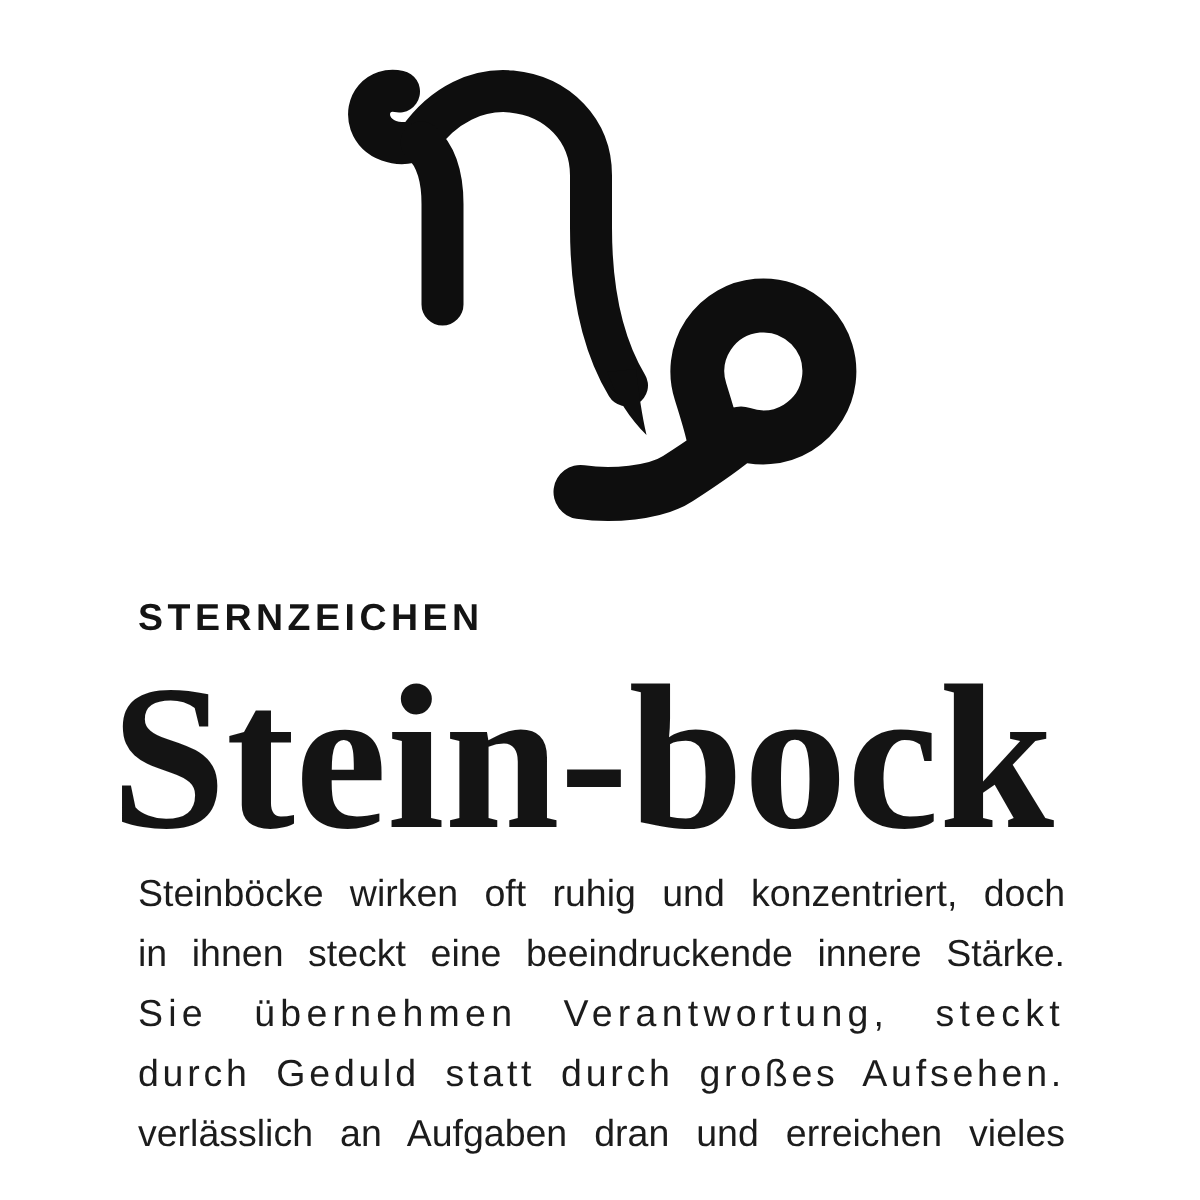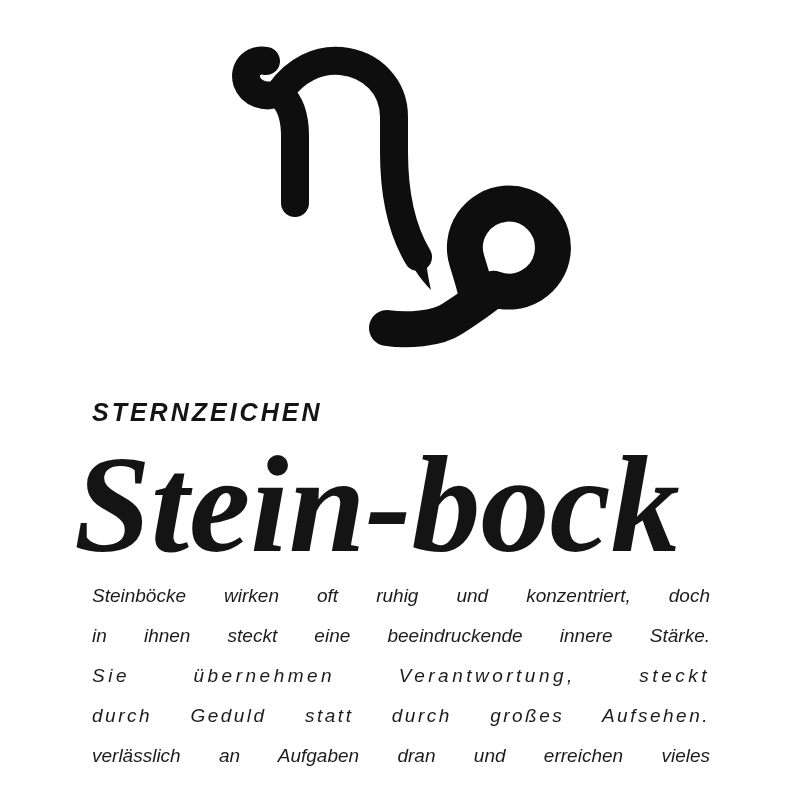--- a/index.html
+++ b/index.html
@@ -3,21 +3,20 @@
 <meta charset="utf-8">
 <style>
   html, body { margin: 0; padding: 0; background: #ffffff; }
   .page {
     position: relative;
     width: 800px;
     height: 792px;
     background: #ffffff;
     overflow: hidden;
     font-family: "Liberation Sans", sans-serif;
-    font-style: italic;
   }
   .capricorn-svg {
     position: absolute;
     left: 228px;
     top: 42px;
   }
   .eyebrow {
     position: absolute;
     left: 92px;
     top: 399px;
@@ -41,21 +40,21 @@
     letter-spacing: 0;
     color: #141414;
     white-space: nowrap;
   }
   .desc {
     position: absolute;
     left: 92px;
     top: 576px;
     width: 618px;
     font-family: "Liberation Sans", sans-serif;
-    font-size: 19px;
+    font-size: 25px;
     line-height: 40px;
     color: #1c1c1c;
   }
   .desc-line {
     text-align: justify;
     text-align-last: justify;
     white-space: nowrap;
   }
   .ls-wide { letter-spacing: 3.5px; }
   .ls-med  { letter-spacing: 2.5px; }

